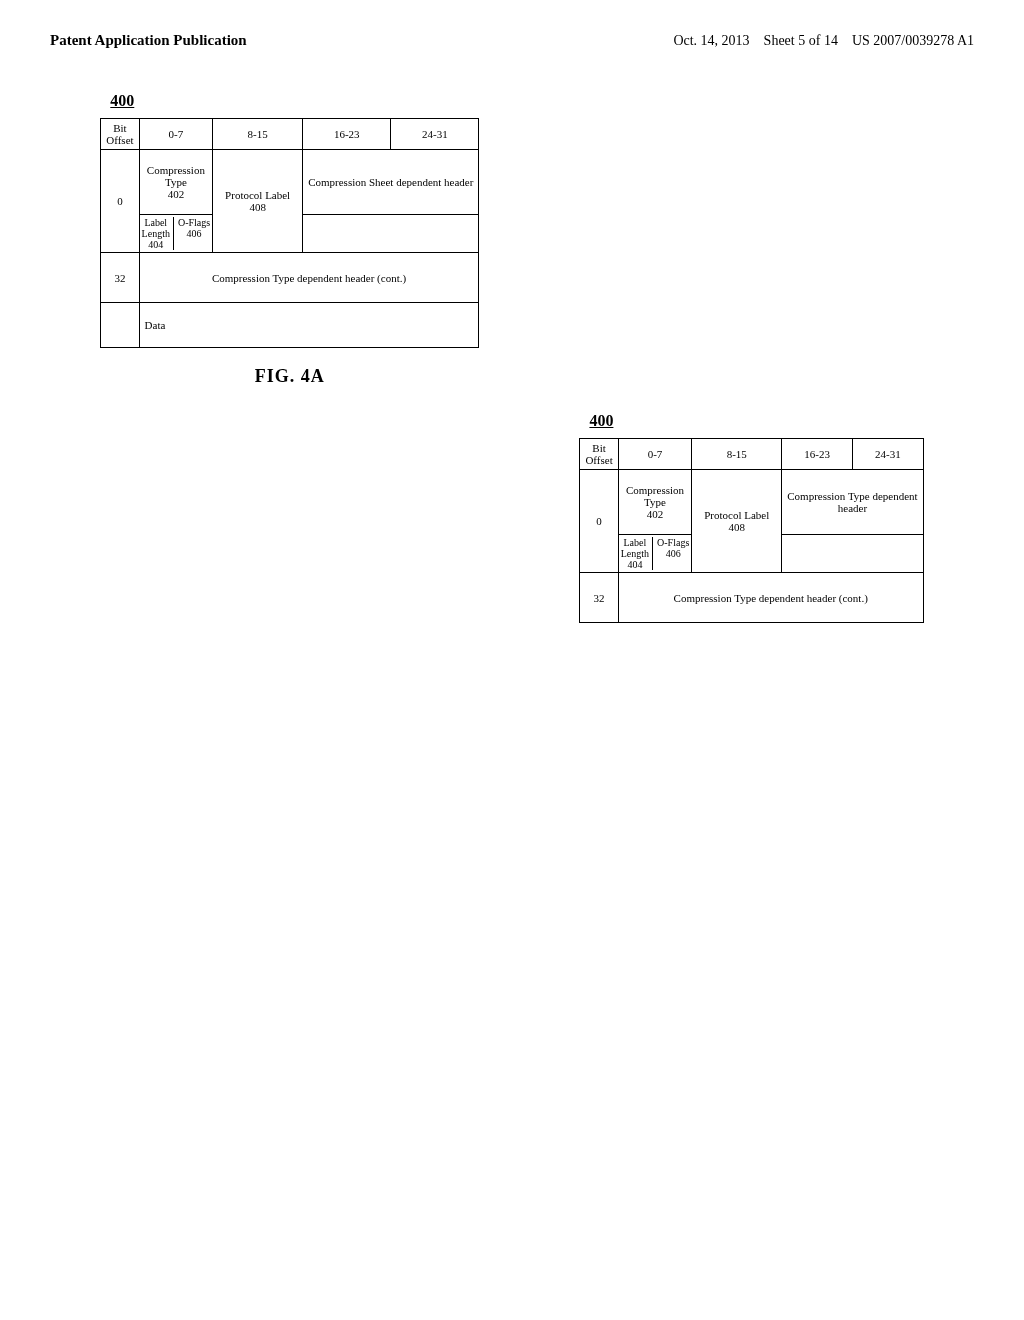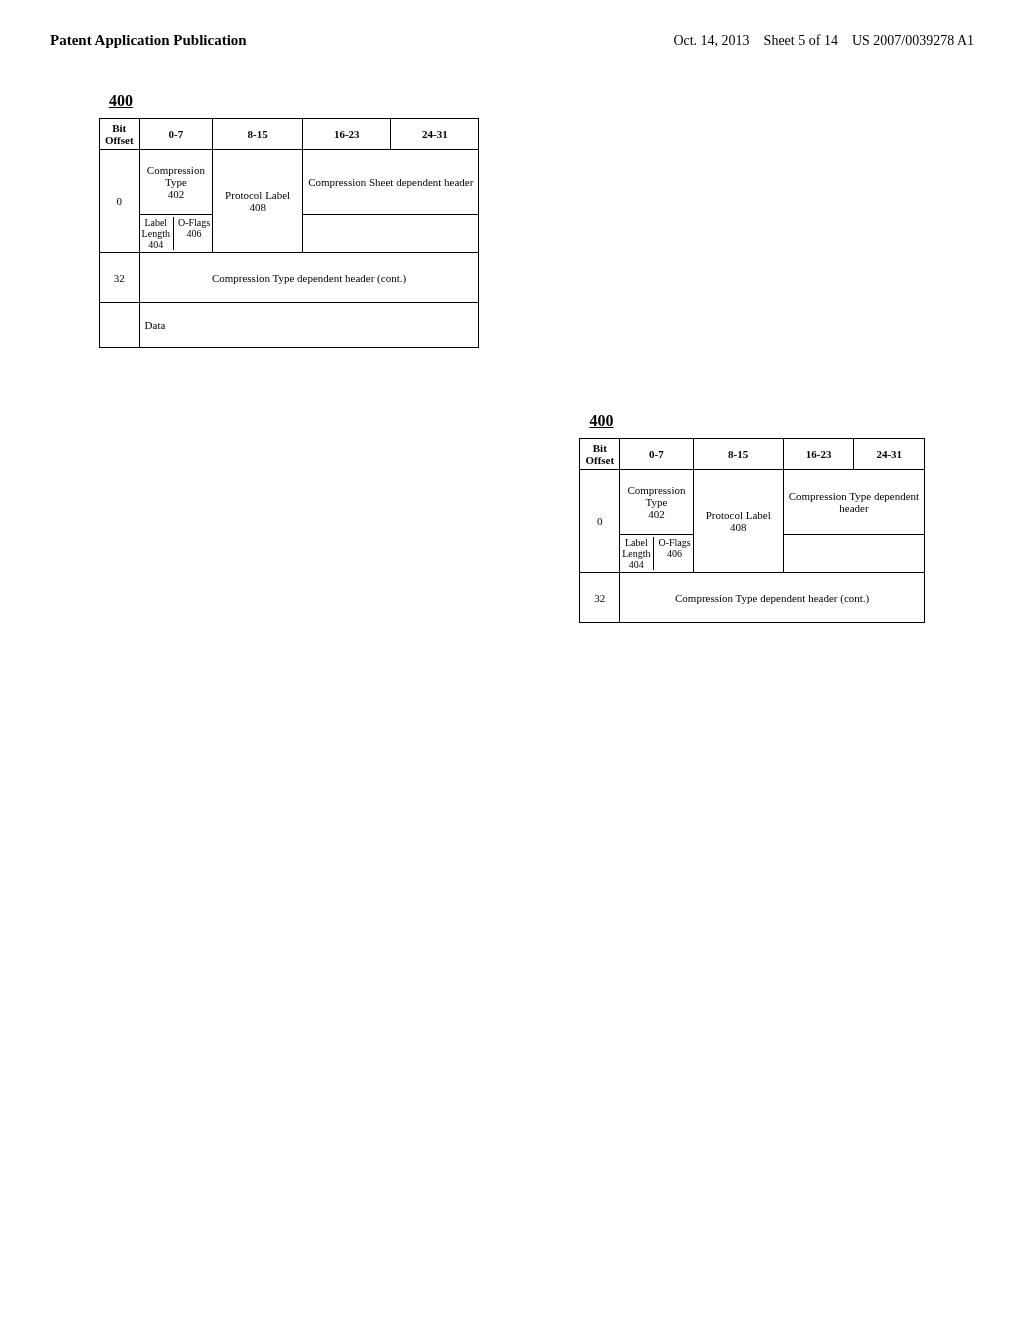--- a/index.html
+++ b/index.html
@@ -43,21 +43,21 @@
 
     .packet-table td, .packet-table th {
       border: 1px solid #000;
       padding: 3px 5px;
       text-align: center;
       vertical-align: middle;
       white-space: nowrap;
     }
 
     .packet-table th {
-      font-weight: bold;
+      font-weight: normal;
       background: #fff;
     }
 
     .col-header {
       font-weight: normal;
       font-size: 11px;
       border-bottom: 1px solid #000;
     }
 
     .underline-ref {
@@ -167,20 +167,21 @@
 
           <tr>
             <td style="text-align: center; vertical-align: middle;"></td>
             <td colspan="4" style="text-align: left; vertical-align: middle; height: 45px;">
               Data
             </td>
           </tr>
         </tbody>
       </table>
 
+      <div class="fig-label" style="margin-top: 18px; text-align: center; width: 100%;">FIG. 4A</div>
     </div>
 
     <div class="single-diagram" style="margin-top: 320px;">
       <div class="ref-400" style="text-decoration: underline;">400</div>
 
       <table class="packet-table">
         <thead>
           <tr>
             <th class="col-header bit-offset-col">Bit<br>Offset</th>
             <th class="col-header range-col">0-7</th>

